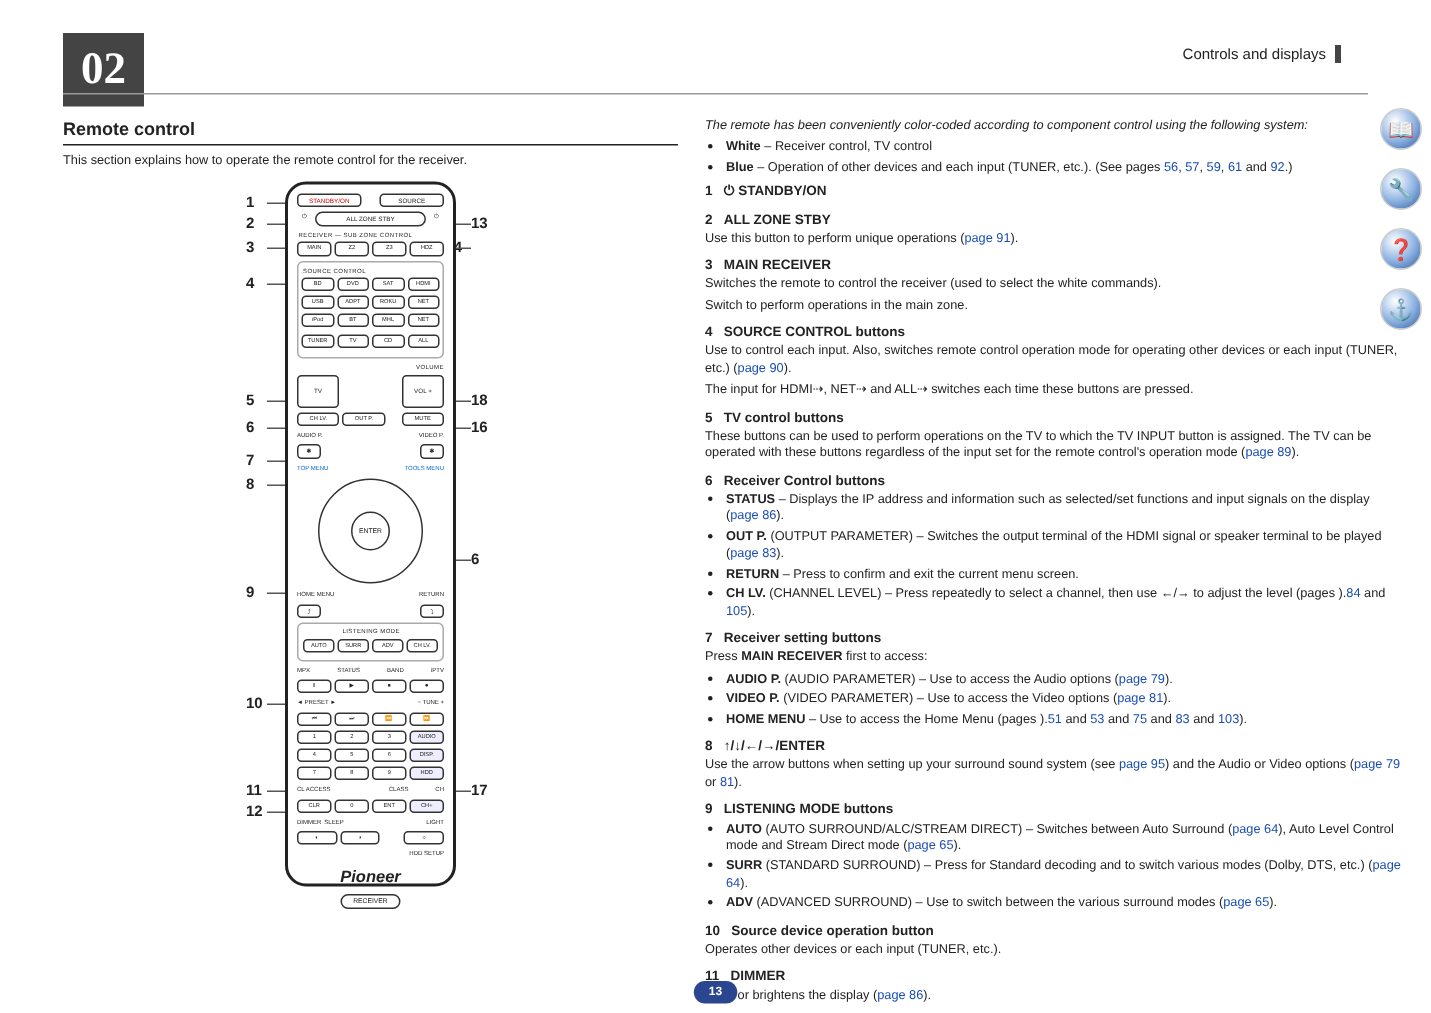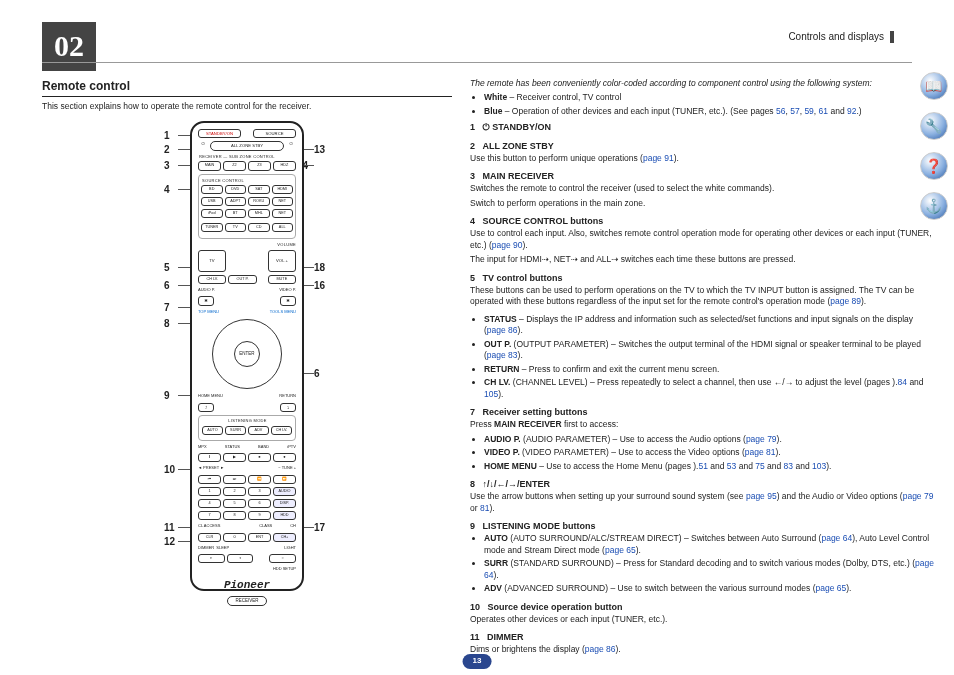--- a/index.html
+++ b/index.html
@@ -17,21 +17,21 @@
 .remote-wrap{position:relative;height:480px}
 .remote{position:absolute;left:148px;top:0;width:114px;height:470px;border:2px solid #222;border-radius:14px;background:#fff;padding:6px;font-size:4.8px;text-align:center}
 .remote .row{display:flex;justify-content:space-between;gap:2px;margin-bottom:3px}
 .btn{border:1px solid #333;border-radius:3px;padding:1px 2px;flex:1;font-size:4.2px;min-height:9px;display:flex;align-items:center;justify-content:center}
 .btn.red{color:#c00}
 .group{border:1px solid #aaa;border-radius:4px;padding:3px 2px;margin-bottom:3px}
 .glabel{font-size:4px;letter-spacing:0.3px;margin-bottom:2px;text-align:left;padding-left:1px}
 .dpad{width:70px;height:70px;border:1px solid #333;border-radius:50%;margin:4px auto;position:relative;display:flex;align-items:center;justify-content:center}
 .dpad .enter{width:26px;height:26px;border:1px solid #333;border-radius:50%;font-size:4.5px;display:flex;align-items:center;justify-content:center}
 .sect{font-size:4px;margin-bottom:1px}
-.logo{font-family:Liberation Mono, monospace;font-style:italic;font-weight:700;font-size:11px;margin-top:6px}
+.logo{font-family:Liberation Sans, sans-serif;font-style:italic;font-weight:700;font-size:11px;margin-top:6px}
 .recv-badge{border:1px solid #333;border-radius:6px;width:40px;margin:3px auto 0;font-size:4.5px;padding:1px}
 .callout{position:absolute;font-weight:700;font-size:10px}
 .lead{position:absolute;border-top:1px solid #555}
 .leadR{position:absolute;border-top:1px solid #555}
 .italic{font-style:italic}
 .right p{margin-bottom:3px}
 .right .item{margin-bottom:6px}
 .right .title{font-weight:700;font-size:9px;margin-bottom:1px}
 .right ul{list-style:disc;padding-left:14px;margin-bottom:4px}
 .right li{margin-bottom:2px}
@@ -295,20 +295,21 @@
           <div class="item">
             <div class="title">4&nbsp;&nbsp;&nbsp;SOURCE CONTROL buttons</div>
             <p>Use to control each input. Also, switches remote control operation mode for operating other devices or each input (TUNER, etc.) (<a class="pg">page 90</a>).</p>
             <p>The input for HDMI⇢, NET⇢ and ALL⇢ switches each time these buttons are pressed.</p>
           </div>
           <div class="item">
             <div class="title">5&nbsp;&nbsp;&nbsp;TV control buttons</div>
             <p>These buttons can be used to perform operations on the TV to which the TV INPUT button is assigned. The TV can be operated with these buttons regardless of the input set for the remote control's operation mode (<a class="pg">page 89</a>).</p>
           </div>
           <div class="item">
+            <div class="title">6&nbsp;&nbsp;&nbsp;Receiver Control buttons</div>
             <ul>
               <li><span class="bold">STATUS</span> – Displays the IP address and information such as selected/set functions and input signals on the display (<a class="pg">page 86</a>).</li>
               <li><span class="bold">OUT P.</span> (OUTPUT PARAMETER) – Switches the output terminal of the HDMI signal or speaker terminal to be played (<a class="pg">page 83</a>).</li>
               <li><span class="bold">RETURN</span> – Press to confirm and exit the current menu screen.</li>
               <li><span class="bold">CH LV.</span> (CHANNEL LEVEL) – Press repeatedly to select a channel, then use ←/→ to adjust the level (pages ).<a class="pg">84</a> and <a class="pg">105</a>).</li>
             </ul>
           </div>
           <div class="item">
             <div class="title">7&nbsp;&nbsp;&nbsp;Receiver setting buttons</div>
             <p>Press <span class="bold">MAIN RECEIVER</span> first to access:</p>

